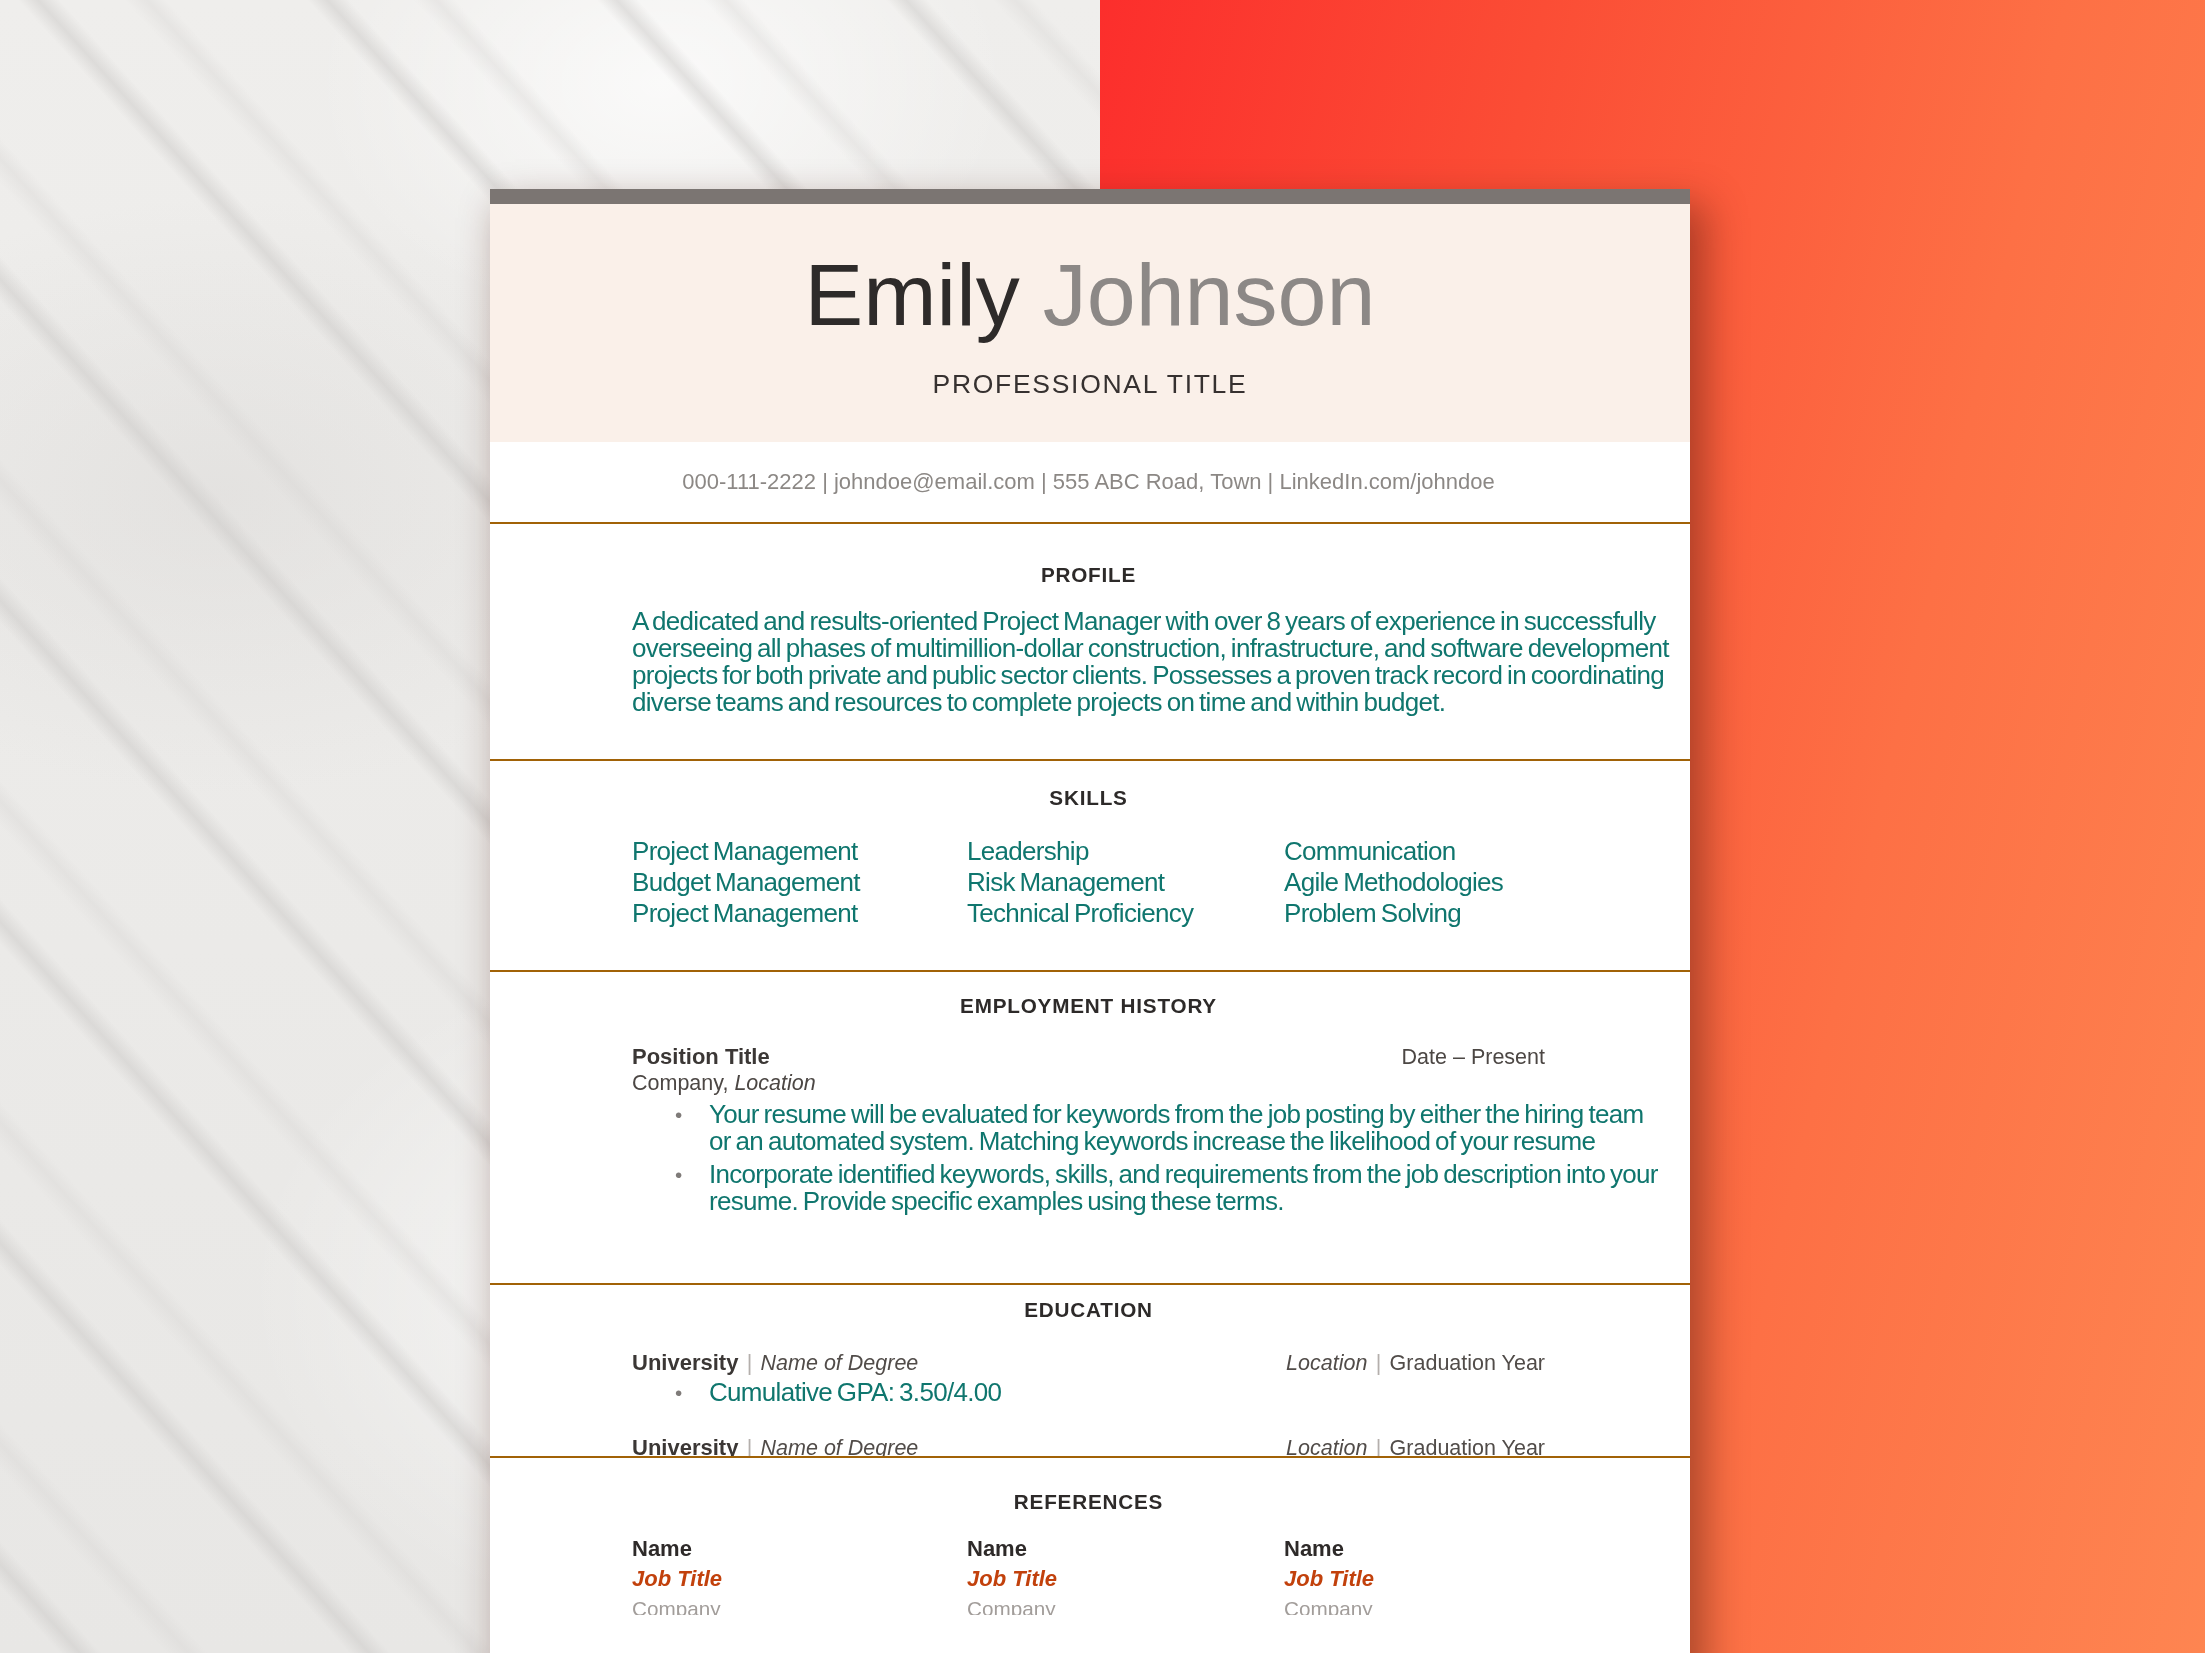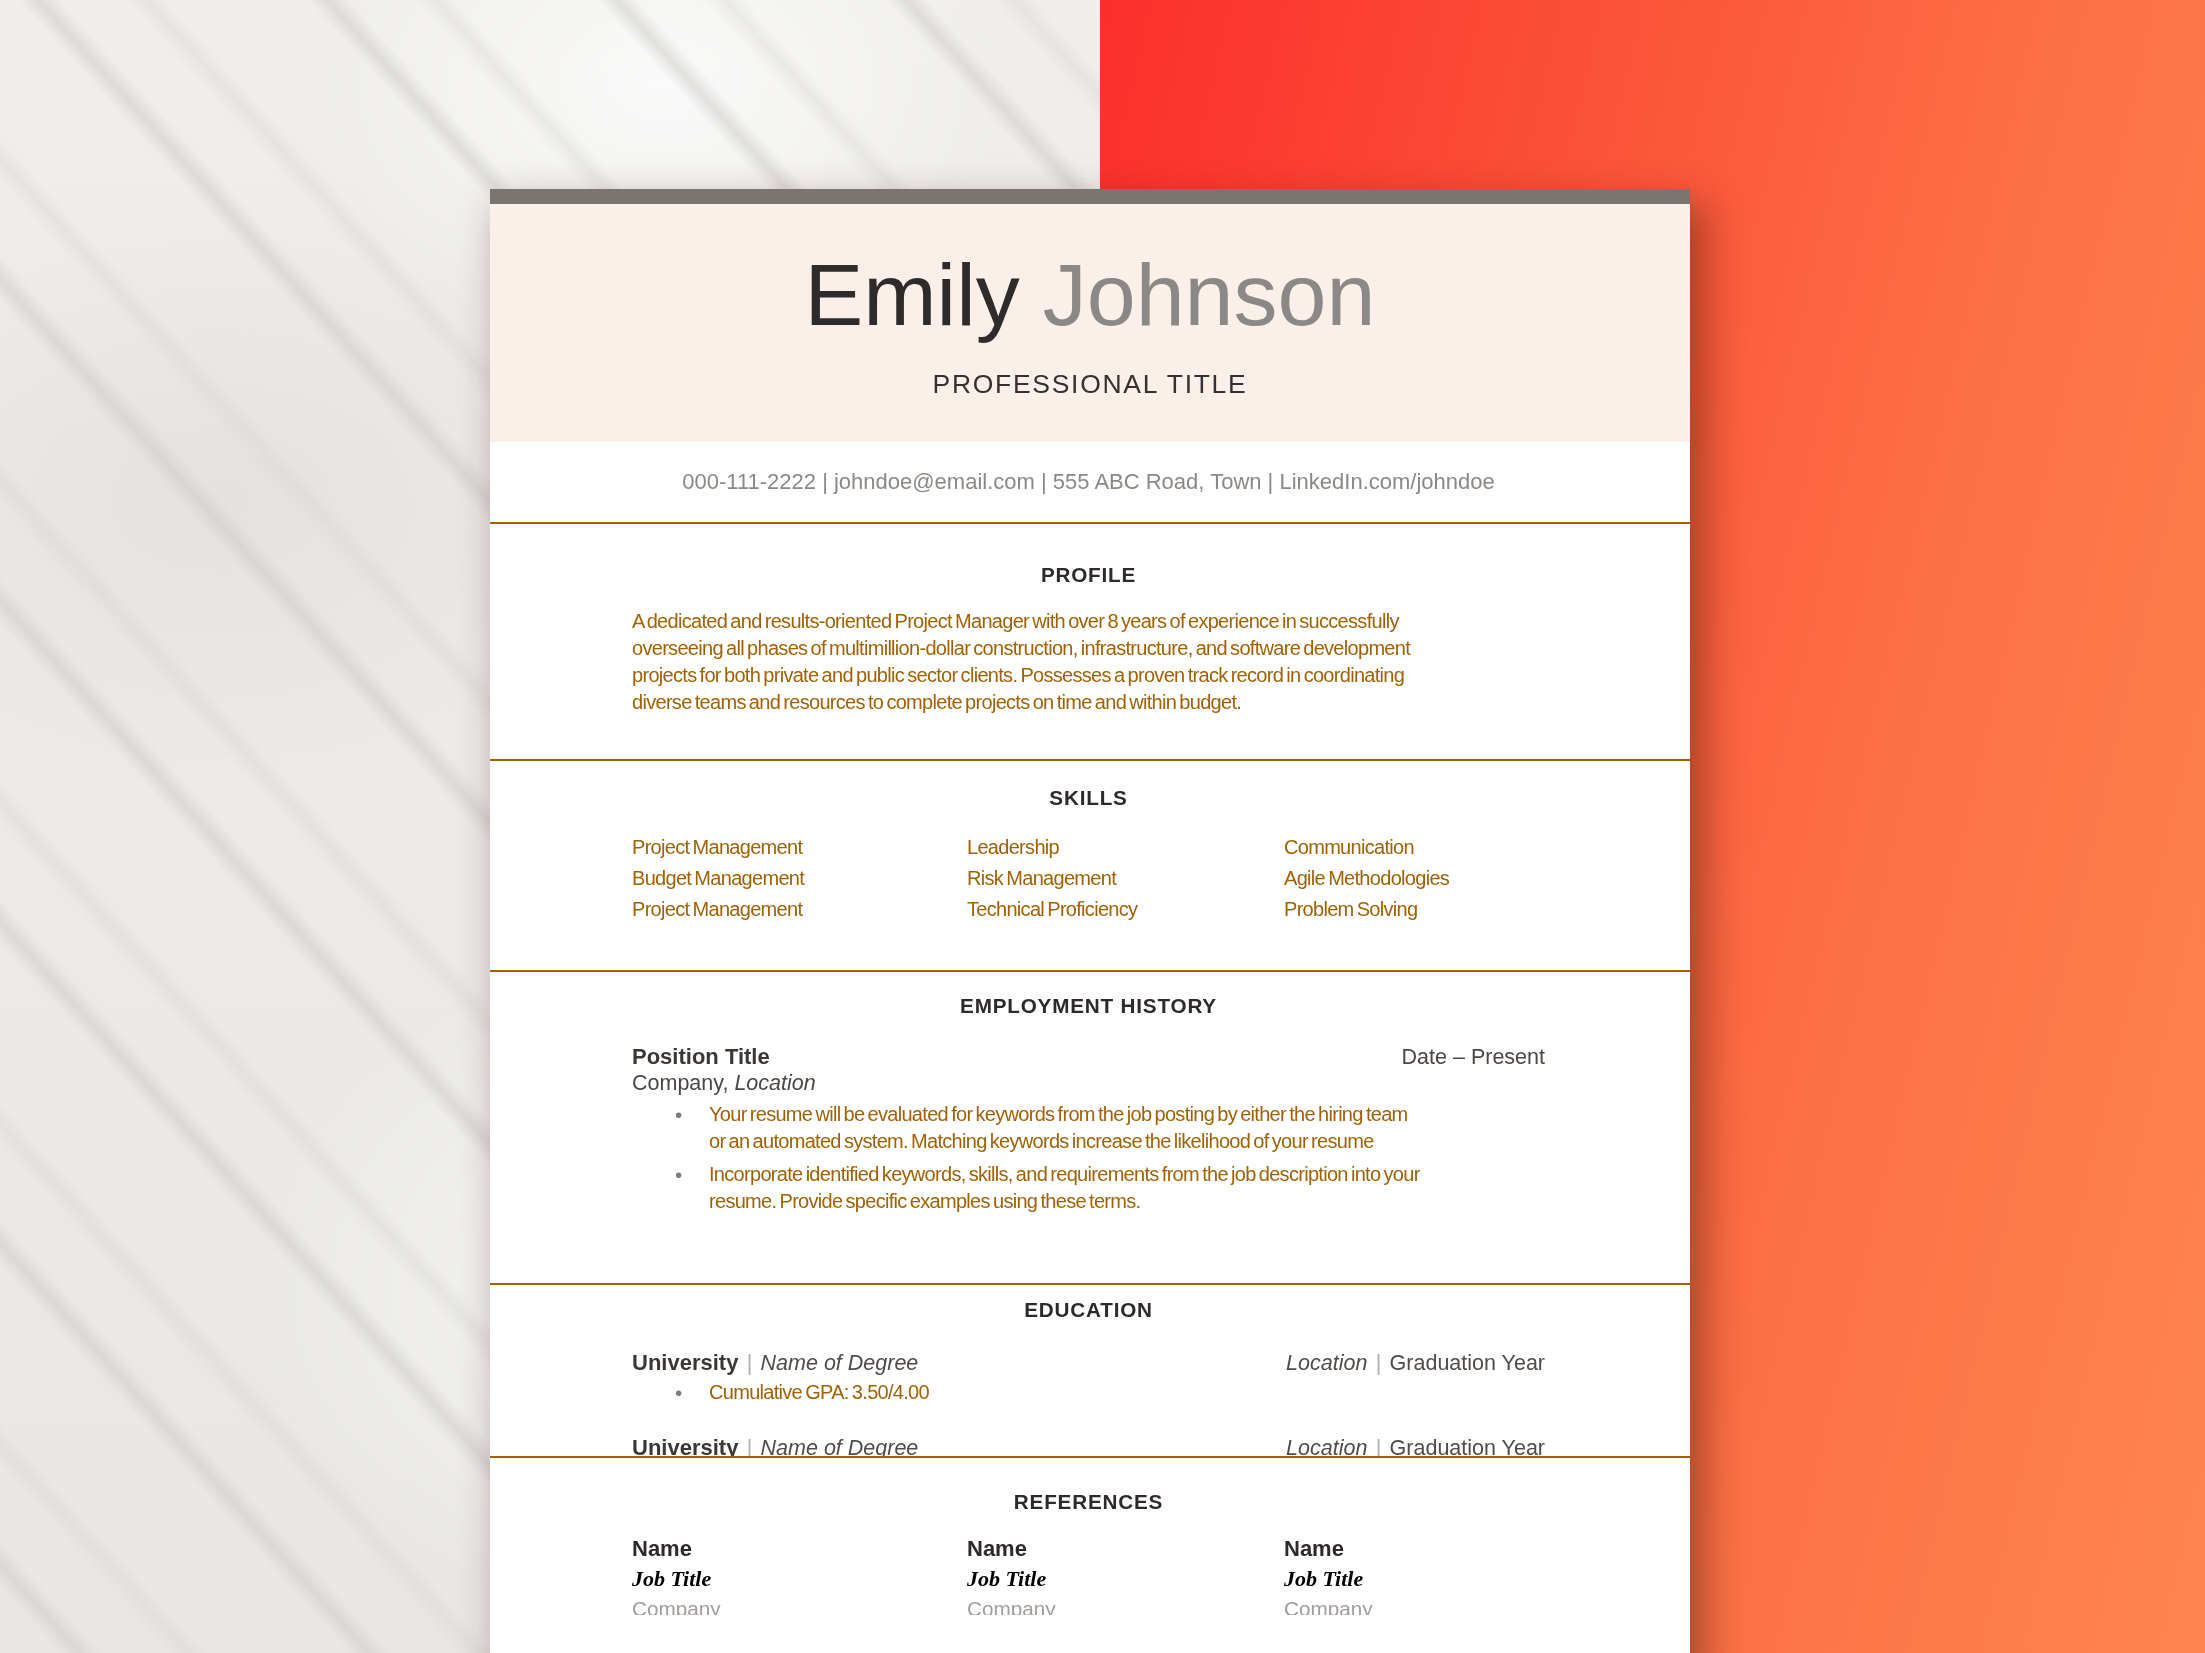--- a/index.html
+++ b/index.html
@@ -31,21 +31,21 @@
   .header{height:238px;background:#faf0e9;text-align:center;box-sizing:border-box;padding-top:48px;overflow:hidden;}
   .name{margin:0;font-size:88px;line-height:86px;font-weight:normal;color:#2e2b2a;}
   .name .last{color:#8c8886;margin-left:23px;}
   .prof-title{margin-top:31px;font-size:26.5px;line-height:30px;letter-spacing:1.7px;color:#363130;font-weight:normal;}
 
   .band{box-sizing:border-box;border-bottom:2px solid #a16207;padding:0 145px 0 142px;overflow:hidden;}
   .contact{height:82px;display:flex;align-items:center;justify-content:center;font-size:22px;color:#8c8885;}
 
   .sec-heading{margin:0;text-align:center;font-size:20.7px;line-height:25px;font-weight:bold;color:#2d2a29;letter-spacing:0.8px;}
 
-  .gray-text{font-size:20px;color:#a16207;letter-spacing:-0.7px;word-spacing:-1.7px;}
+  .gray-text{font-size:26px;color:#0f766e;letter-spacing:-0.7px;word-spacing:-1.7px;}
   .line{white-space:nowrap;line-height:27px;}
 
   .sec-profile{height:237px;}
   .sec-profile .sec-heading{margin-top:38px;}
   .profile-text{margin-top:20.7px;}
 
   .sec-skills{height:211px;}
   .sec-skills .sec-heading{margin-top:24px;}
   .skills-grid{margin-top:26px;display:grid;grid-template-columns:335px 317px auto;grid-auto-rows:31px;}
 
@@ -66,21 +66,21 @@
   .edu-row.first{margin-top:26.5px;}
   .edu-row.second{margin-top:28px;}
   .edu-row b{color:#3b3735;font-size:22px;}
   .pipe{color:#b4afac;margin:0 8.3px;}
   ul.bullets.gpa{margin-top:1.7px;}
 
   .sec-refs{height:157px;border-bottom:none;}
   .sec-refs .sec-heading{margin-top:31px;}
   .refs-grid{margin-top:20px;display:grid;grid-template-columns:335px 317px auto;}
   .ref-name{font-size:22px;font-weight:bold;color:#2e2a29;line-height:30px;}
-  .ref-title{font-size:22px;font-weight:bold;font-style:italic;color:#000000;line-height:30px;font-family:Liberation Serif, serif;}
+  .ref-title{font-size:22px;font-weight:bold;font-style:italic;color:#c2410c;line-height:30px;}
   .ref-company{font-size:20.7px;color:#a29d9a;line-height:30px;}
 </style>
 </head>
 <body>
 
 <div class="canvas">
   <div class="red-panel"></div>
 
   <div class="page">
     <div class="topbar"></div>

